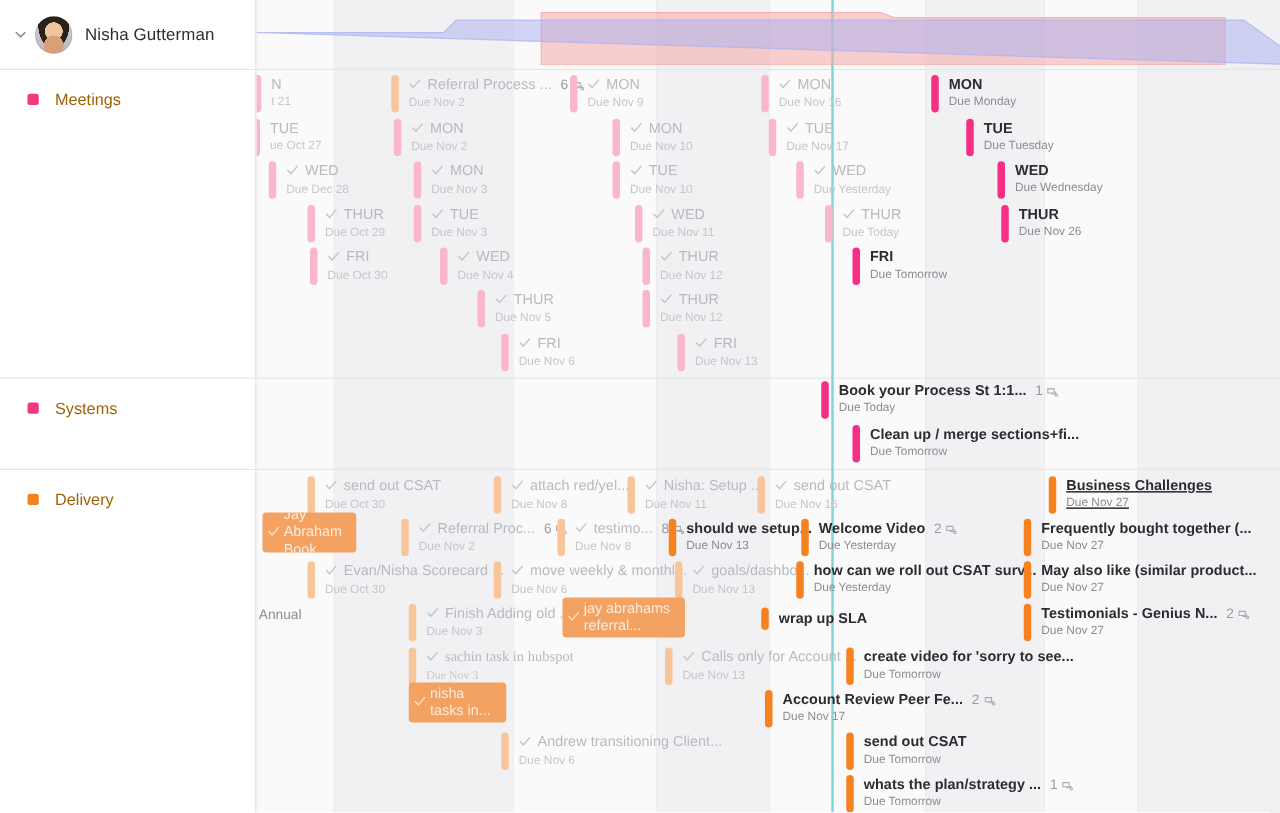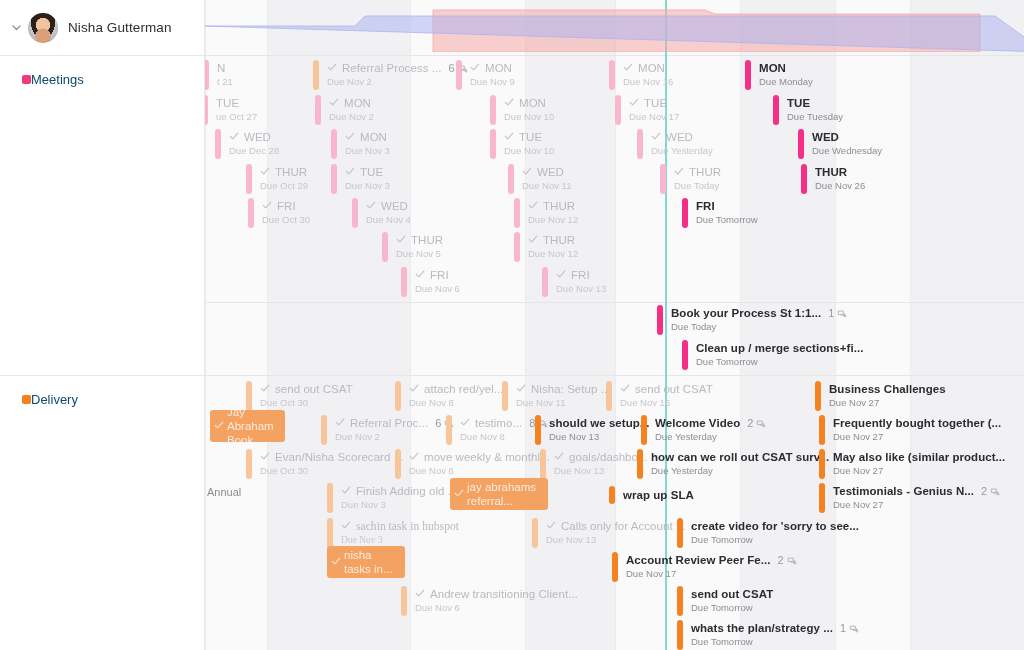--- a/index.html
+++ b/index.html
@@ -38,21 +38,21 @@
       radial-gradient(circle at 50% 40%, #f0c49e 0 30%, rgba(0,0,0,0) 31%),
       radial-gradient(ellipse at 50% 22%, #2b2118 0 58%, rgba(0,0,0,0) 59%),
       linear-gradient(#cfcfd4, #b9b9c0);
     box-shadow: inset 0 0 0 1px rgba(0,0,0,.07);
     overflow: hidden;
   }
   .user-name { margin-left: 10px; font-size: 13.5px; color: #2d2d33; letter-spacing: .1px; }
 
   .side-label { display: flex; align-items: center; padding-left: 22px; height: 28px; margin-top: 10px; }
   .dot { width: 9px; height: 9px; border-radius: 2px; flex: 0 0 9px; }
-  .side-label span.txt { font-size: 13px; color: #0c4a6e; }
+  .side-label span.txt { margin-left: 13px; font-size: 13px; color: #a16207; }
 
   
   #canvas {
     position: absolute; left: 205px; top: 0; width: 819px; height: 650px;
     background: #fbfbfc; overflow: hidden;
   }
   .stripe { position: absolute; top: 0; height: 650px; }
   .stripe.dark { background: #f1f1f3; }
   .stripe.light { background: #fafafb; }
   .vline { position: absolute; top: 0; height: 650px; width: 1px; background: #ececee; }
@@ -117,20 +117,27 @@
     </div>
 
     <div class="side-row r-meet">
       <div class="hr-top"></div>
       <div class="side-label">
         <span class="dot" style="background:#f4387f"></span>
         <span class="txt">Meetings</span>
       </div>
     </div>
 
+    <div class="side-row r-sys">
+      <div class="hr-top"></div>
+      <div class="side-label">
+        <span class="dot" style="background:#f4387f"></span>
+        <span class="txt">Systems</span>
+      </div>
+    </div>
 
     <div class="side-row r-del">
       <div class="hr-top"></div>
       <div class="side-label">
         <span class="dot" style="background:#f5821f"></span>
         <span class="txt">Delivery</span>
       </div>
     </div>
   </div>
 
@@ -560,21 +567,21 @@
           <div class="body">
             <div class="line1">
               <span class="tick"><svg width="10" height="10" viewBox="0 0 12 12">
                   <path d="M1.5 6.5 L4.5 9.5 L10.5 2.5" fill="none" stroke="#c3c3ca" stroke-width="1.4" stroke-linecap="round" stroke-linejoin="round"></path>
                 </svg></span>
               <span class="title">send out CSAT</span>
             </div>
             <div class="due">Due Nov 16</div>
           </div>
         </div>
-        <div class="card active" style="left: 610px; top: 381px; height: 30px;">
+        <div class="card active" style="left: 634px; top: 381px; height: 30px; text-decoration: underline;">
           <div class="bar" style="background: rgb(245, 130, 31);"></div>
           <div class="body">
             <div class="line1">
               <span class="title">Business Challenges</span>
             </div>
             <div class="due">Due Nov 27</div>
           </div>
         </div>
         <div class="card done" style="left: 116px; top: 415px; height: 30px;">
           <div class="bar" style="background: rgb(248, 196, 154);"></div>

